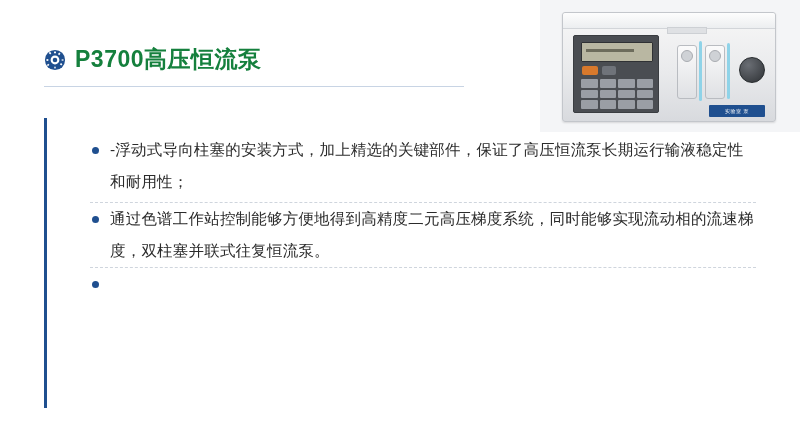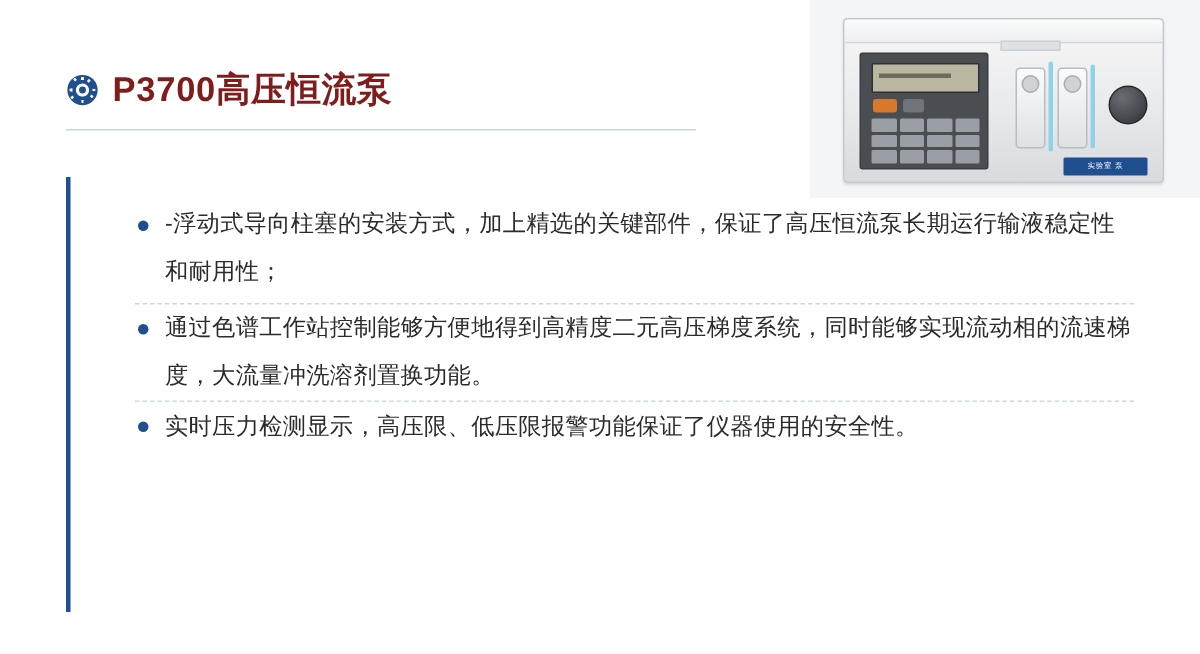--- a/index.html
+++ b/index.html
@@ -173,21 +173,21 @@
   }
   .gear-icon {
     width: 22px;
     height: 22px;
     flex: 0 0 22px;
     color: #1f4f8f;
   }
   .heading-title {
     font-size: 23px;
     font-weight: bold;
-    color: #7f1d1d;
+    color: #15803d;
     letter-spacing: 0.5px;
     white-space: nowrap;
   }
   .heading-rule {
     position: absolute;
     left: 44px;
     top: 86px;
     width: 420px;
     height: 1px;
     background: #c8d4e4;
@@ -307,20 +307,19 @@
 
 <div class="features">
   <div class="left-bar"></div>
   <ul class="list">
     <li class="list-item item-1">
       <span class="bullet"></span>
       <span class="item-text">-浮动式导向柱塞的安装方式，加上精选的关键部件，保证了高压恒流泵长期运行输液稳定性和耐用性；</span>
     </li>
     <li class="list-item item-2">
       <span class="bullet"></span>
-      <span class="item-text">通过色谱工作站控制能够方便地得到高精度二元高压梯度系统，同时能够实现流动相的流速梯度，大流量冲洗溶剂置换功能。</span>
+      <span class="item-text">通过色谱工作站控制能够方便地得到高精度二元高压梯度系统，同时能够实现流动相的流速梯度，双柱塞并联式往复恒流泵。</span>
     </li>
     <li class="list-item">
       <span class="bullet"></span>
-      <span class="item-text">实时压力检测显示，高压限、低压限报警功能保证了仪器使用的安全性。</span>
     </li>
   </ul>
 </div>
 
 </body></html>

